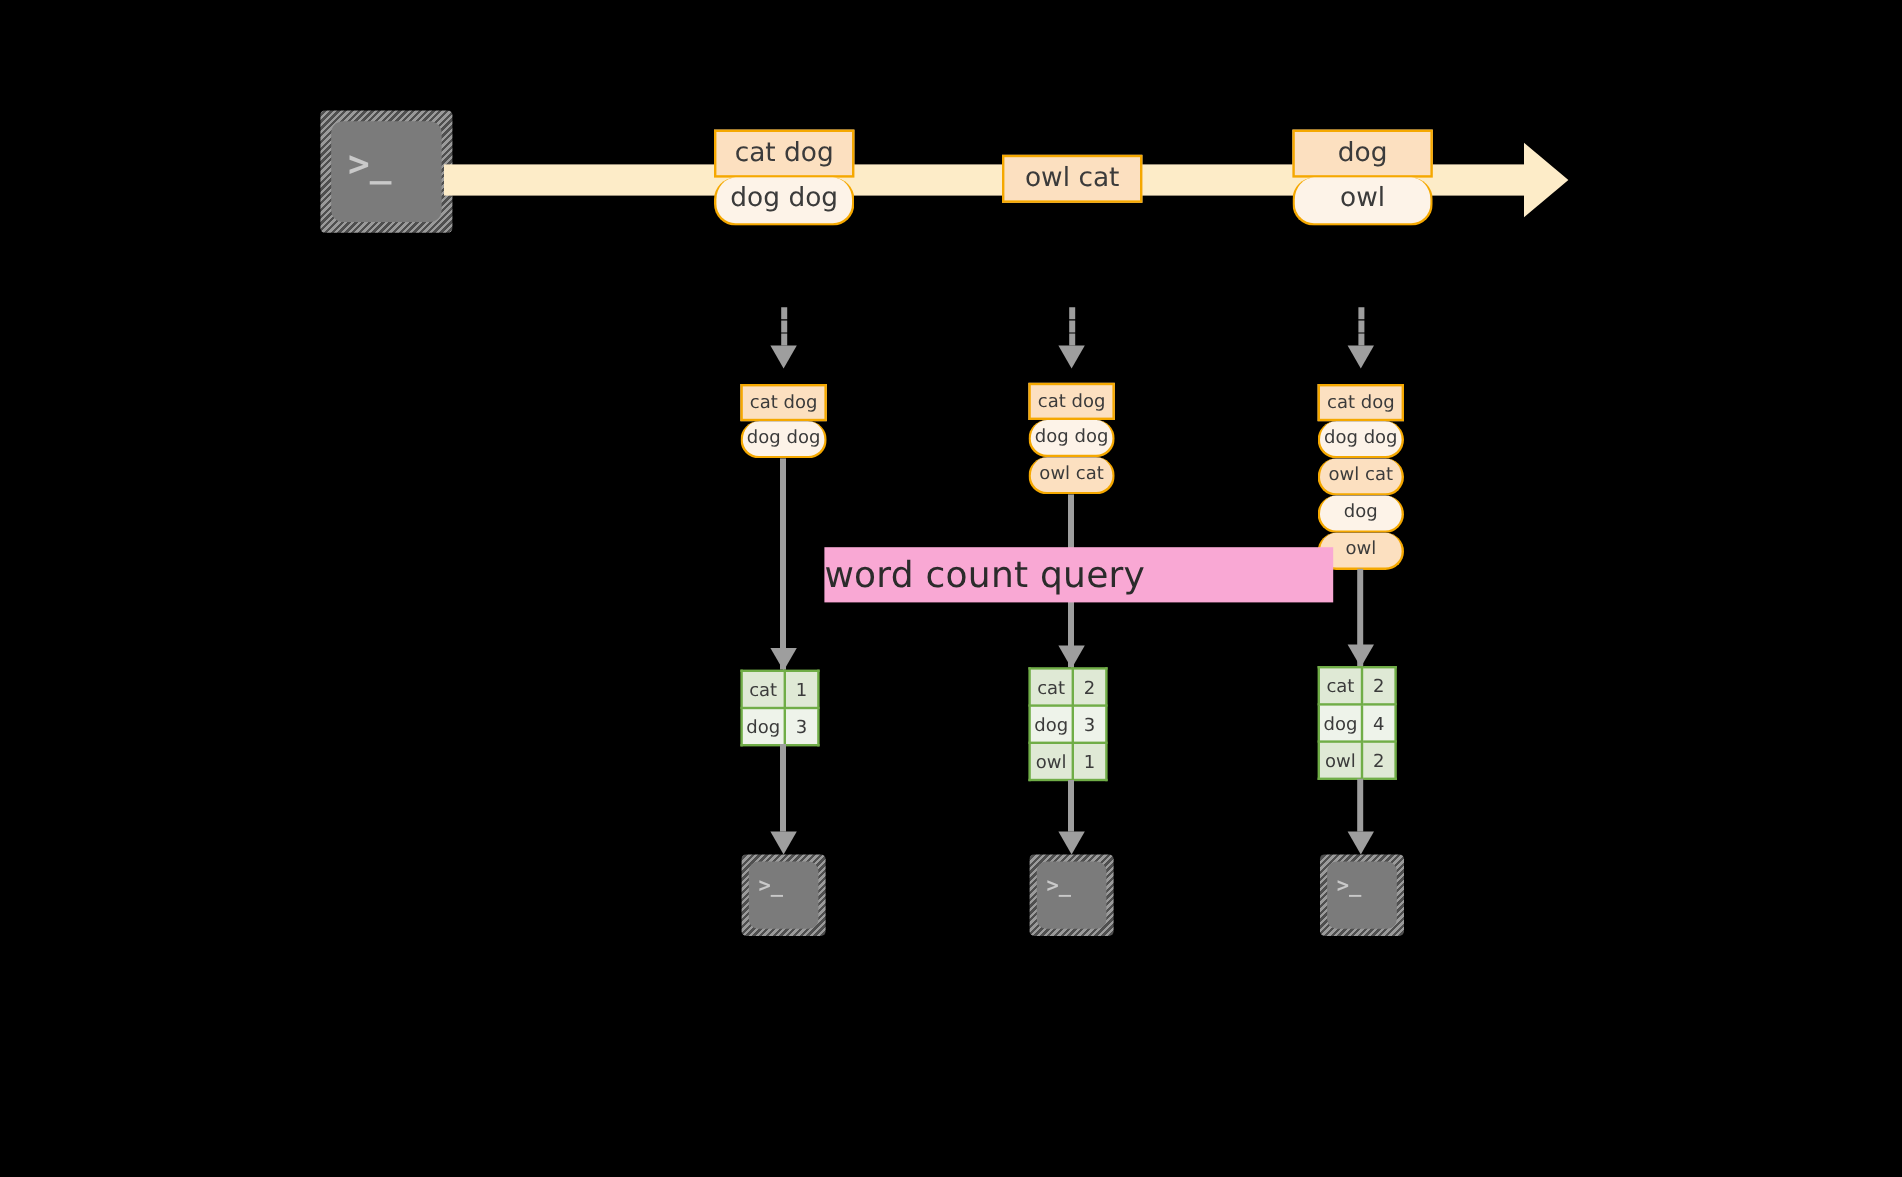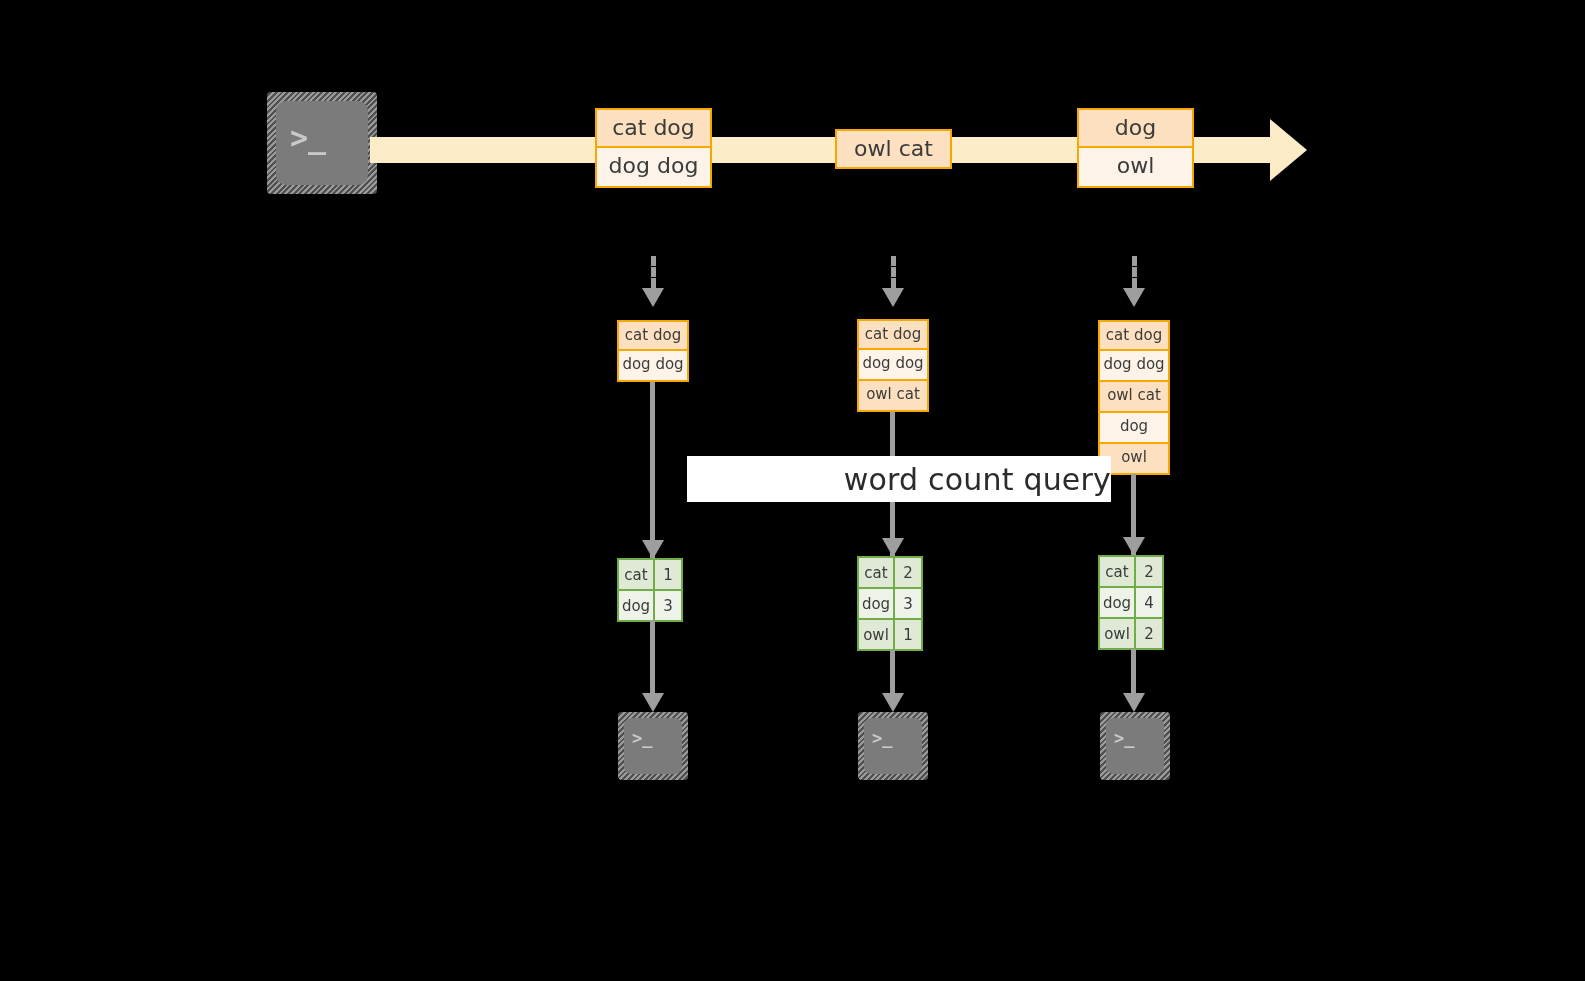--- a/index.html
+++ b/index.html
@@ -67,21 +67,21 @@
   }
   .msg {
     box-sizing: border-box;
     border: 2px solid #f5a800;
     color: #3b3b3b;
     text-align: center;
     white-space: nowrap;
     background: #fce0c0;
   }
   .msg.alt { background: #fdf3e8; }
-  .msg + .msg { border-top: none; }
+  .msg + .msg { border-top: none; border-radius: 18px; }
 
   
   .msg-lg .msg {
     font-size: 22px;
     height: 40px;
     line-height: 36px;
   }
   
   .msg-sm .msg {
     font-size: 15px;
@@ -123,26 +123,26 @@
     position: absolute;
     width: 0; height: 0;
     border-left: 11px solid transparent;
     border-right: 11px solid transparent;
     border-top: 19px solid #9e9e9e;
   }
 
   
   .query-band {
     position: absolute;
-    background: #ffffff;
+    background: #f9a8d4;
     color: #2b2b2b;
     font-size: 30px;
     display: flex;
     align-items: center;
-    justify-content: flex-end;
+    justify-content: flex-start;
     letter-spacing: 0.2px;
   }
 </style>
 </head>
 <body>
 
 <div id="canvas">
 
   <div class="terminal" style="left:267px; top:92px; width:110px; height:102px;">
     <div class="inner">

